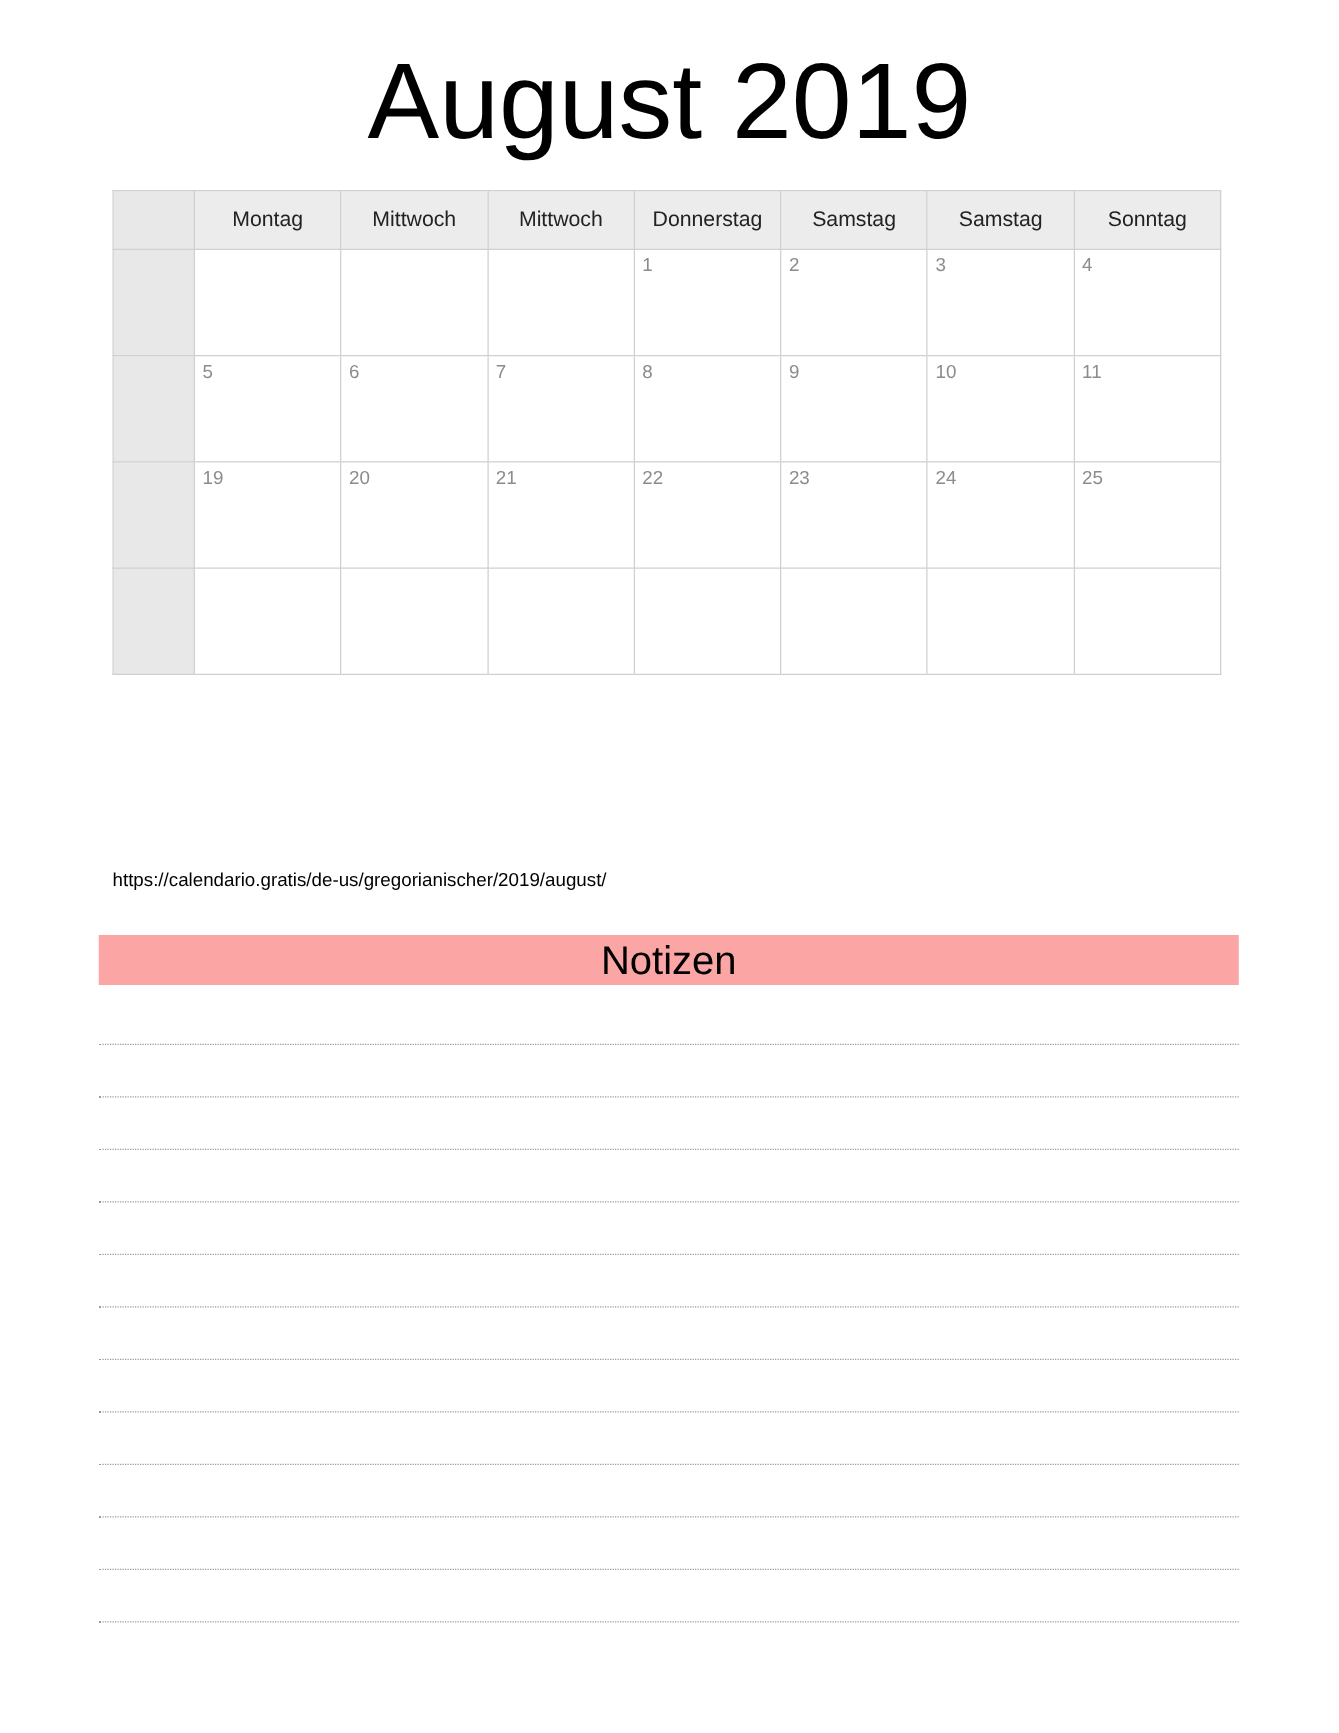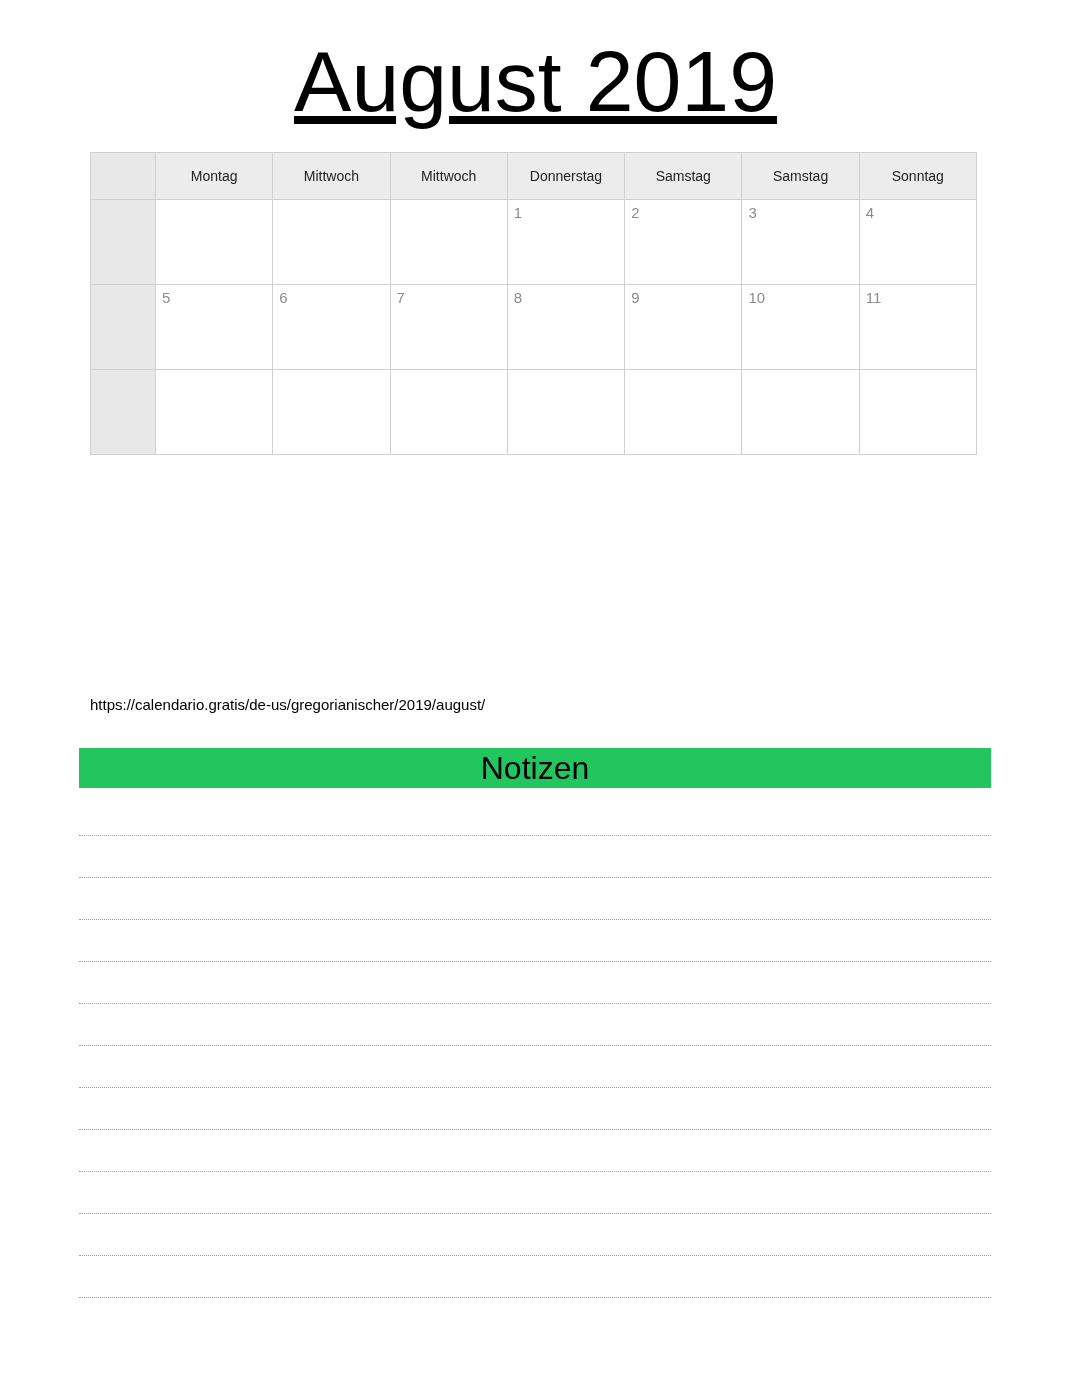--- a/index.html
+++ b/index.html
@@ -14,21 +14,20 @@
     color: #000000;
     position: relative;
     overflow: hidden;
   }
 
   .page {
     width: 1071px;
     height: 1386px;
     position: relative;
     box-sizing: border-box;
-    text-decoration: underline;
   }
 
   
   .title {
     text-align: center;
     font-size: 86px;
     font-weight: normal;
     letter-spacing: 0px;
     line-height: 1;
     margin: 0;
@@ -56,21 +55,21 @@
   .corner {
     width: 64px;
     background: #e8e8e8;
     border: 1px solid #d0d0d0;
   }
   .dow {
     height: 46px;
     background: #ececec;
     text-align: center;
     vertical-align: middle;
-    font-size: 14px;
+    font-size: 17px;
     font-weight: normal;
     color: #222222;
   }
   .wk {
     background: #e8e8e8;
     border: 1px solid #d0d0d0;
   }
   td.day {
     height: 84px;
     vertical-align: top;
@@ -97,21 +96,21 @@
   }
 
   
   .notes-wrap {
     position: absolute;
     left: 79px;
     top: 748px;
     width: 912px;
   }
   .notes-head {
-    background: #22c55e;
+    background: #fca5a5;
     text-align: center;
     font-size: 32px;
     line-height: 40px;
     height: 40px;
     color: #000000;
     font-weight: normal;
   }
   .notes-lines {
     margin-top: 6px;
   }
@@ -185,20 +184,44 @@
             </td>
           <td class="day">
               <span class="num">10</span>
             </td>
           <td class="day">
               <span class="num">11</span>
             </td>
         </tr>
         <tr>
           <td class="wk"></td>
+          <td class="day">
+              <span class="num">19</span>
+            </td>
+          <td class="day">
+              <span class="num">20</span>
+            </td>
+          <td class="day">
+              <span class="num">21</span>
+            </td>
+          <td class="day">
+              <span class="num">22</span>
+            </td>
+          <td class="day">
+              <span class="num">23</span>
+            </td>
+          <td class="day">
+              <span class="num">24</span>
+            </td>
+          <td class="day">
+              <span class="num">25</span>
+            </td>
+        </tr>
+        <tr>
+          <td class="wk"></td>
           <td class="day empty">
               <span class="num"></span>
             </td>
           <td class="day empty">
               <span class="num"></span>
             </td>
           <td class="day empty">
               <span class="num"></span>
             </td>
           <td class="day empty">

